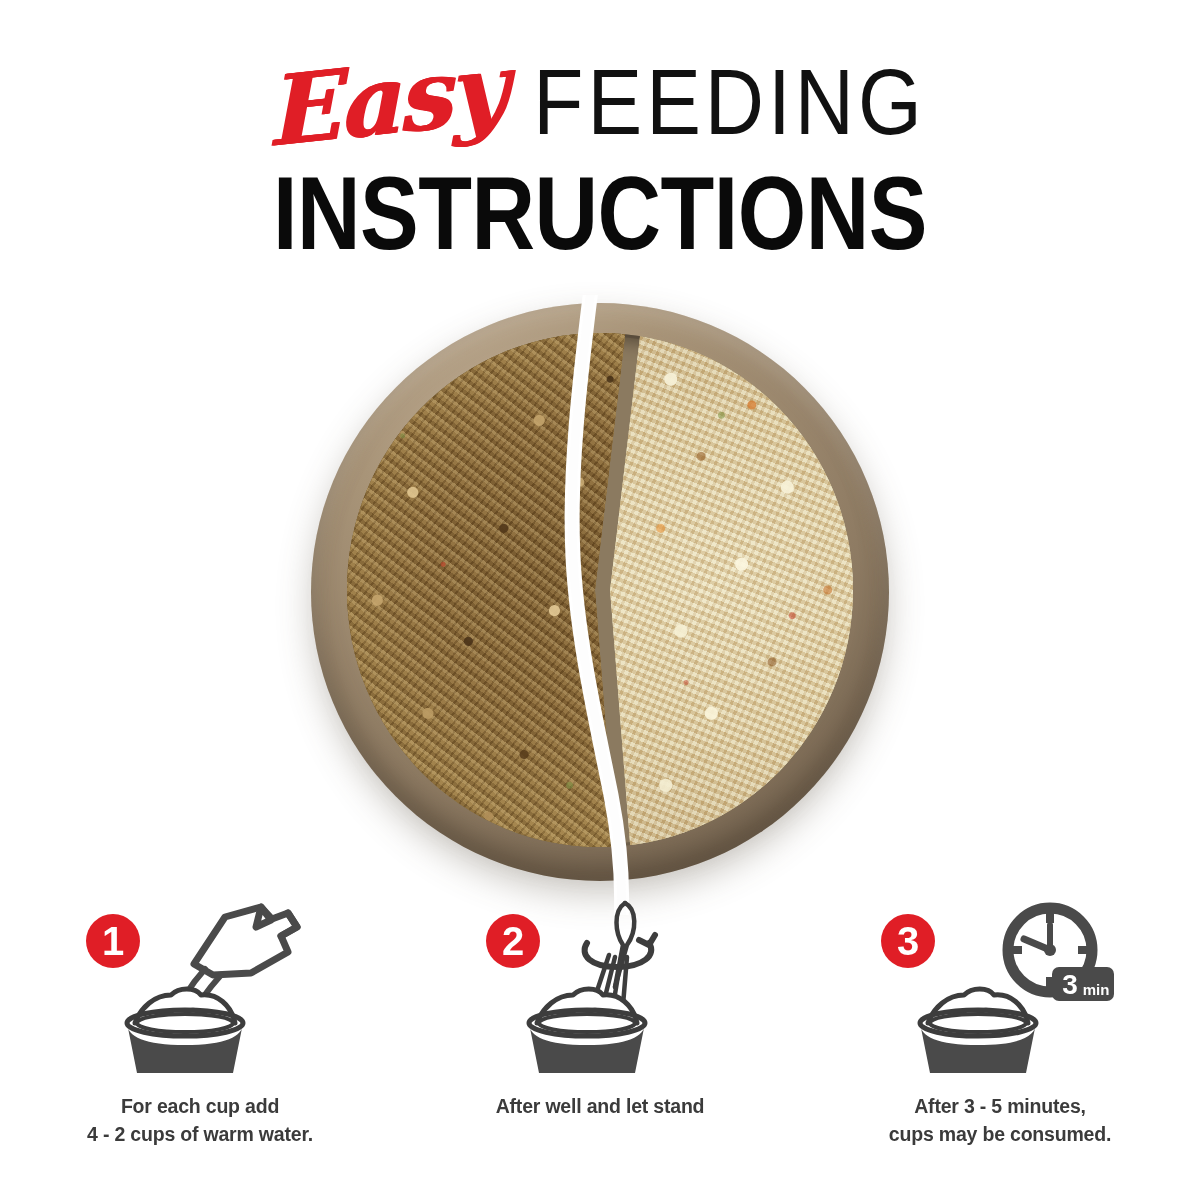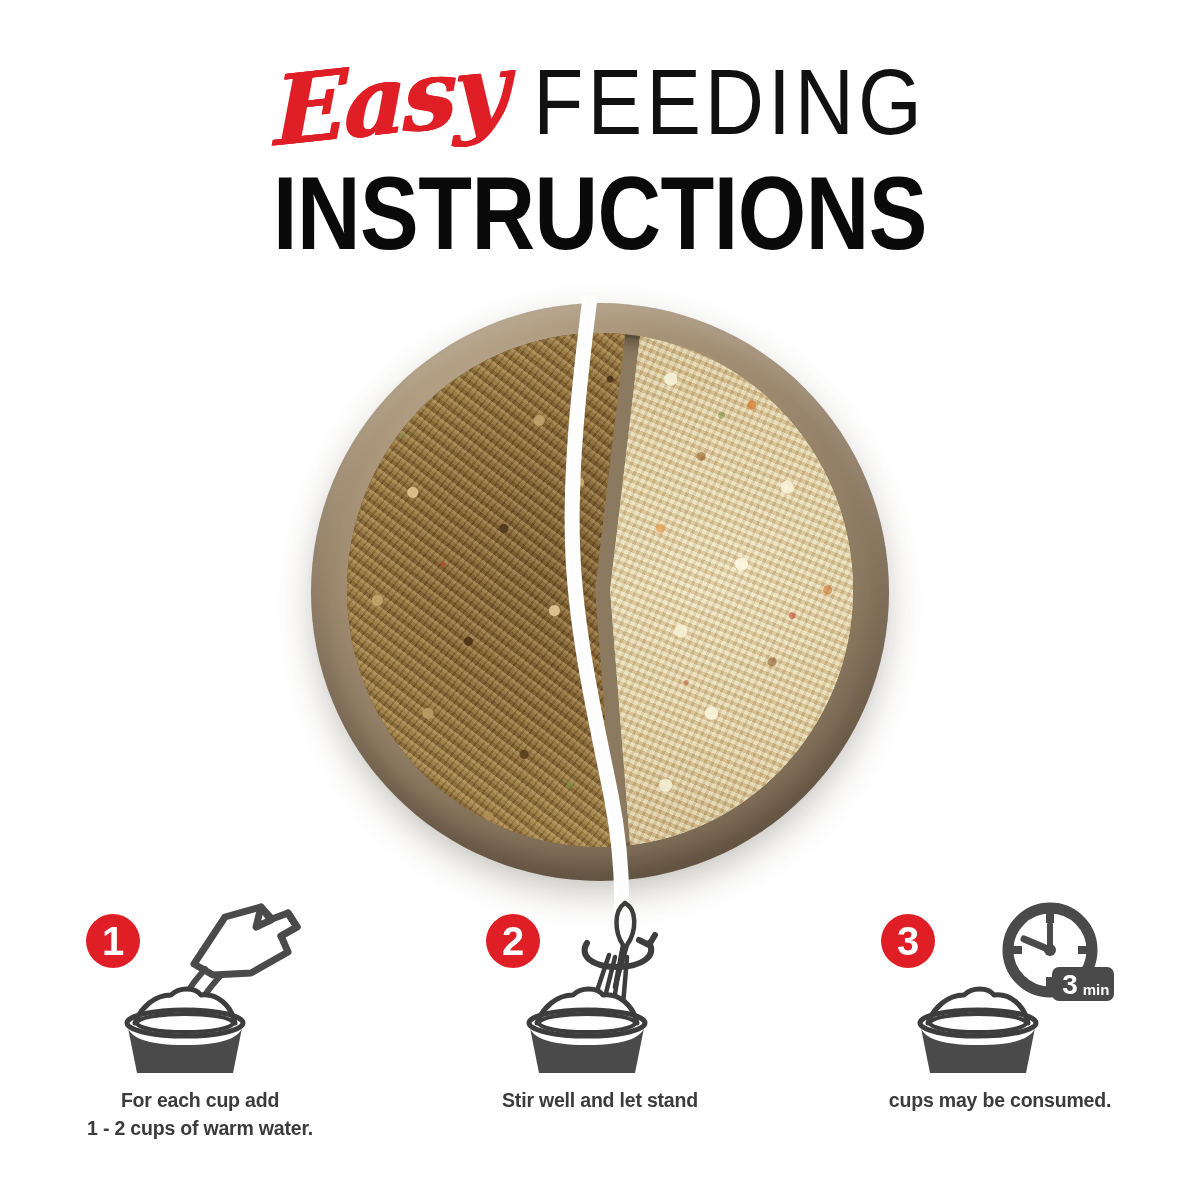--- a/index.html
+++ b/index.html
@@ -195,21 +195,21 @@
     height: 185px;
   }
   .step-art svg { display: block; margin: 0 auto; }
   .step-caption {
     font-family: "Liberation Sans", sans-serif;
     font-size: 19.5px;
     font-weight: 600;
     color: #3b3b3b;
     line-height: 1.45;
     letter-spacing: -0.2px;
-    margin-top: 6px;
+    margin-top: 12px;
   }
   .cap-line { display: block; white-space: nowrap; }
 </style>
 </head>
 <body>
 
 <div id="page">
 
   <div class="header">
     <div class="title-row1">
@@ -263,21 +263,21 @@
             <path d="M110 120 q8 -10 16 0" fill="none" stroke="#3d3d3d" stroke-width="4.5" stroke-linecap="round"></path>
             <path d="M52 128 C 52 142, 70 150, 110 150 C 150 150, 168 142, 168 128
                      L 158 178 L 62 178 Z" fill="#4a4a4a"></path>
             <ellipse cx="110" cy="128" rx="58" ry="13" fill="none" stroke="#3d3d3d" stroke-width="5"></ellipse>
             <ellipse cx="110" cy="128" rx="48" ry="9" fill="#ffffff" stroke="#3d3d3d" stroke-width="4"></ellipse>
           </g>
         </svg>
       </div>
       <div class="step-caption">
         <span class="cap-line">For each cup add</span>
-        <span class="cap-line">1 - 2 cups of warm water.</span>
+        <span class="cap-line">4 - 2 cups of warm water.</span>
       </div>
     </div>
 
     <div class="step">
       <div class="step-art">
         <svg width="250" height="185" viewBox="0 0 250 185">
           <g>
             <circle cx="38" cy="46" r="27" fill="#E01E26"></circle>
             <text x="38" y="60" text-anchor="middle" font-family="Liberation Sans, sans-serif" font-size="40" font-weight="bold" fill="#ffffff">2</text>
           </g>
@@ -301,21 +301,21 @@
             <path d="M86 122 q8 -10 16 0" fill="none" stroke="#3d3d3d" stroke-width="4.5" stroke-linecap="round"></path>
             <path d="M112 120 q8 -10 16 0" fill="none" stroke="#3d3d3d" stroke-width="4.5" stroke-linecap="round"></path>
             <path d="M54 128 C 54 142, 72 150, 112 150 C 152 150, 170 142, 170 128
                      L 160 178 L 64 178 Z" fill="#4a4a4a"></path>
             <ellipse cx="112" cy="128" rx="58" ry="13" fill="none" stroke="#3d3d3d" stroke-width="5"></ellipse>
             <ellipse cx="112" cy="128" rx="48" ry="9" fill="#ffffff" stroke="#3d3d3d" stroke-width="4"></ellipse>
           </g>
         </svg>
       </div>
       <div class="step-caption">
-        <span class="cap-line">Stir well and let stand</span>
+        <span class="cap-line">After well and let stand</span>
       </div>
     </div>
 
     <div class="step">
       <div class="step-art">
         <svg width="260" height="185" viewBox="0 0 260 185">
           <g>
             <circle cx="38" cy="46" r="27" fill="#E01E26"></circle>
             <text x="38" y="60" text-anchor="middle" font-family="Liberation Sans, sans-serif" font-size="40" font-weight="bold" fill="#ffffff">3</text>
           </g>
@@ -342,18 +342,19 @@
             <path d="M82 122 q8 -10 16 0" fill="none" stroke="#3d3d3d" stroke-width="4.5" stroke-linecap="round"></path>
             <path d="M108 120 q8 -10 16 0" fill="none" stroke="#3d3d3d" stroke-width="4.5" stroke-linecap="round"></path>
             <path d="M50 128 C 50 142, 68 150, 108 150 C 148 150, 166 142, 166 128
                      L 156 178 L 60 178 Z" fill="#4a4a4a"></path>
             <ellipse cx="108" cy="128" rx="58" ry="13" fill="none" stroke="#3d3d3d" stroke-width="5"></ellipse>
             <ellipse cx="108" cy="128" rx="48" ry="9" fill="#ffffff" stroke="#3d3d3d" stroke-width="4"></ellipse>
           </g>
         </svg>
       </div>
       <div class="step-caption">
+        <span class="cap-line">After 3 - 5 minutes,</span>
         <span class="cap-line">cups may be consumed.</span>
       </div>
     </div>
 
   </div>
 </div>
 
 </body></html>

